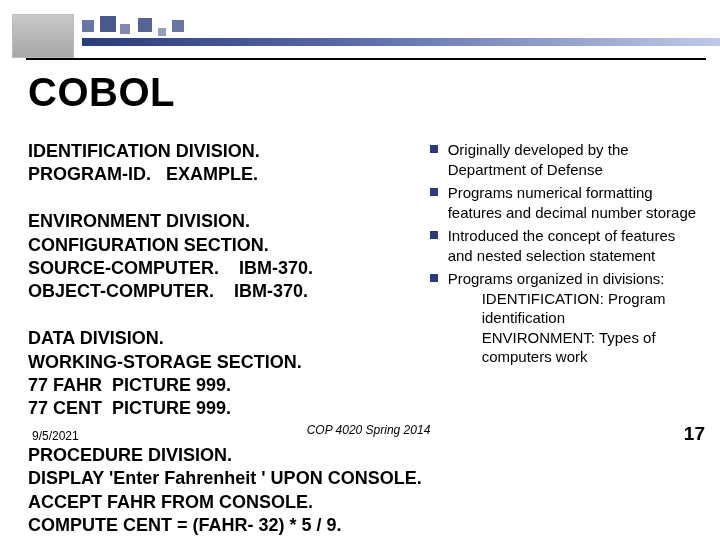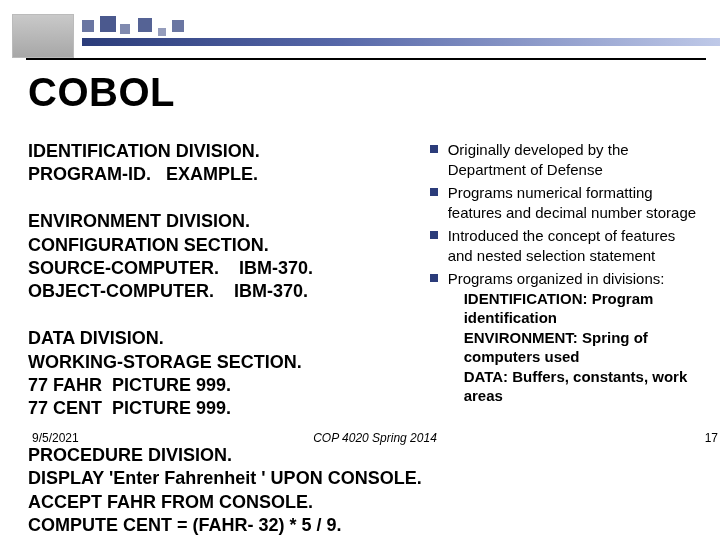--- a/index.html
+++ b/index.html
@@ -101,40 +101,40 @@
   }
   .bmark {
     flex: 0 0 auto;
     width: 8px;
     height: 8px;
     background: #2b3c7a;
     margin-top: 5px;
     margin-right: 10px;
   }
   .btext { flex: 1; }
-  .sub { margin-left: 16px; display:block;font-weight:bold; }
+  .sub { margin-left: 34px; display:block; }
   .footer {
     position: absolute;
     left: 32px;
-    right: 2px;
+    right: 15px;
     bottom: 8px;
     display: flex;
     justify-content: space-between;
     align-items: baseline;
     font-size: 12px;
   }
   .footer .center {
     position: absolute;
     left: 0;
     right: 0;
     text-align: center;
     font-size: 12px;
     font-style: italic;
   }
-  .pnum { font-weight: normal; font-size: 12px; }
+  .pnum { font-weight: bold; font-size: 19px; }
 </style>
 </head>
 <body>
 
 <div class="slide">
 
   <div class="top-strip">
     <div class="top-photo"></div>
     <div class="sq sq1"></div>
     <div class="sq sq2"></div>
@@ -177,21 +177,21 @@
         <div class="bullet">
           <div class="bmark"></div>
           <div class="btext">Programs numerical formatting features and decimal number storage</div>
         </div>
         <div class="bullet">
           <div class="bmark"></div>
           <div class="btext">Introduced the concept of features and nested selection statement</div>
         </div>
         <div class="bullet">
           <div class="bmark"></div>
-          <div class="btext">Programs organized in divisions:<span class="sub">IDENTIFICATION: Program identification</span><span class="sub">ENVIRONMENT: Spring of computers used</span><span class="sub">DATA: Buffers, constants, work areas</span></div>
+          <div class="btext">Programs organized in divisions:<span class="sub">IDENTIFICATION: Program identification</span><span class="sub">ENVIRONMENT: Types of computers work</span></div>
         </div>
       </div>
   </div>
 
   <div class="footer">
     <span>9/5/2021</span>
     <span class="center">COP 4020 Spring 2014</span>
     <span class="pnum">17</span>
   </div>
 

